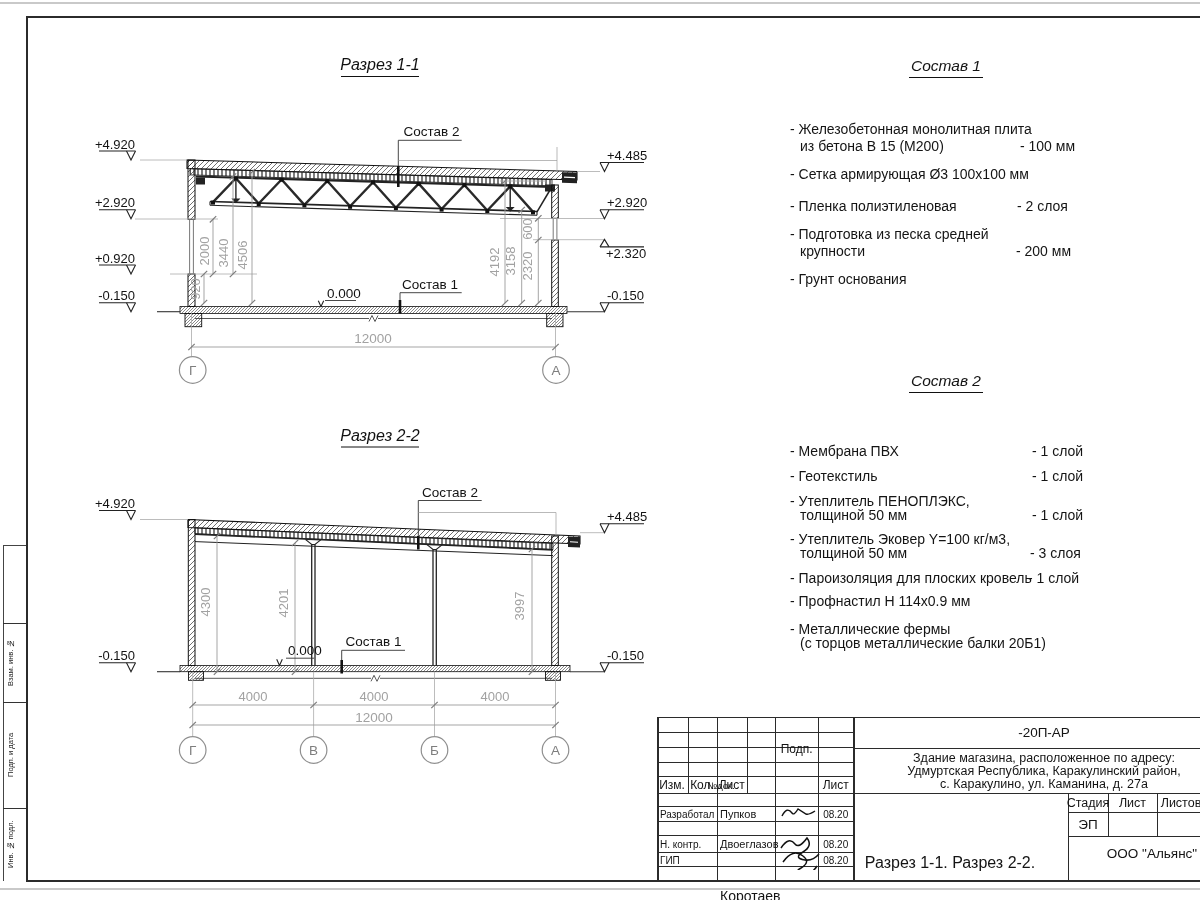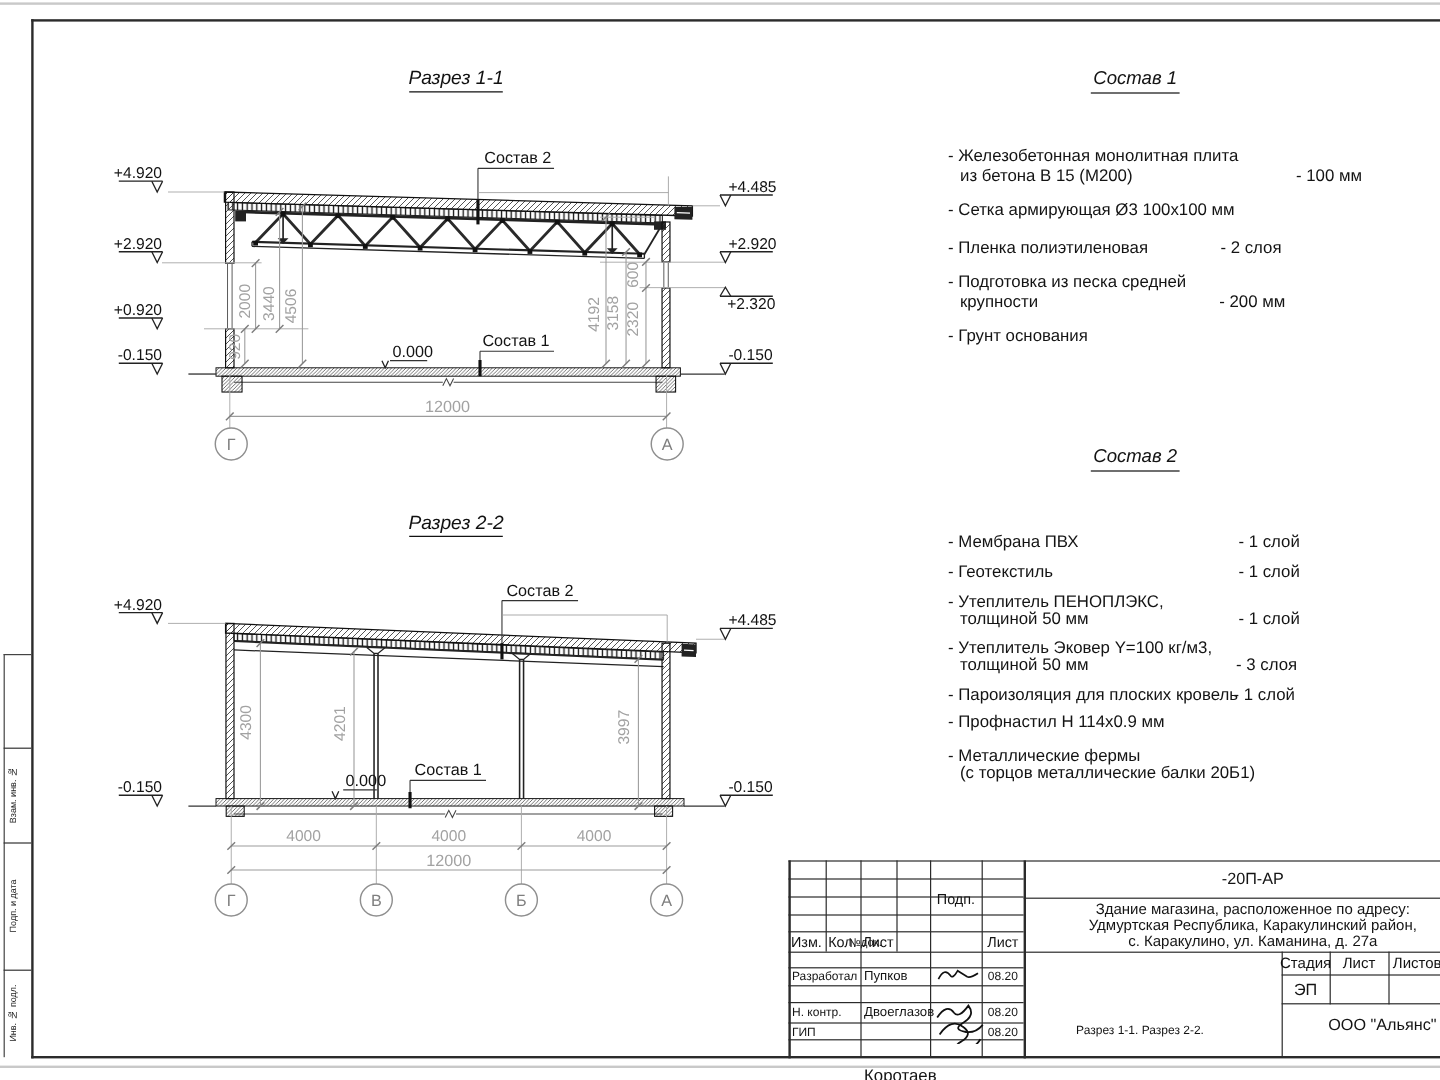--- a/index.html
+++ b/index.html
@@ -383,21 +383,21 @@
     <text class="lbl" x="288" y="655">0.000</text>
     <line x1="286" y1="658.2" x2="314" y2="658.2" stroke="#333" stroke-width="0.9"></line>
     <polyline points="276.7,659.3 279.5,665.5 282.3,659.3" fill="none" stroke="#222" stroke-width="1.1"></polyline>
   </g>
 </svg>
 
 <div class="sostav-title" style="left:901px;top:57px;width:90px"><span>Состав 1</span></div>
 <div>
   <div class="list-line" style="left:790px;top:120.5px">- Железобетонная  монолитная плита</div>
   <div class="list-line" style="left:800px;top:137.5px">из бетона В 15 (М200)</div>
-  <div class="list-val" style="left:1080px;top:137.5px">- 100 мм</div>
+  <div class="list-val" style="left:1020px;top:137.5px">- 100 мм</div>
   <div class="list-line" style="left:790px;top:166px">- Сетка армирующая Ø3 100х100 мм</div>
   <div class="list-line" style="left:790px;top:197.5px">- Пленка полиэтиленовая</div>
   <div class="list-val" style="left:1017px;top:197.5px">-  2 слоя</div>
   <div class="list-line" style="left:790px;top:226px">- Подготовка из песка средней</div>
   <div class="list-line" style="left:800px;top:242.5px">крупности</div>
   <div class="list-val" style="left:1016px;top:242.5px">- 200 мм</div>
   <div class="list-line" style="left:790px;top:270.5px">- Грунт основания</div>
 </div>
 
 <div class="sostav-title" style="left:901px;top:372px;width:90px"><span>Состав 2</span></div>
@@ -474,15 +474,15 @@
   </svg>
 
   <div class="tb-txt ctr" style="left:1044px;top:725px;font-size:13.5px">-20П-АР</div>
   <div class="tb-txt ctr" style="left:1044px;top:750.5px;font-size:12.5px">Здание магазина, расположенное по адресу:</div>
   <div class="tb-txt ctr" style="left:1044px;top:763.5px;font-size:12.5px">Удмуртская Республика, Каракулинский район,</div>
   <div class="tb-txt ctr" style="left:1044px;top:776.5px;font-size:12.5px">с. Каракулино, ул. Каманина, д. 27а</div>
   <div class="tb-txt ctr" style="left:1088px;top:795.5px;font-size:12.5px">Стадия</div>
   <div class="tb-txt ctr" style="left:1132.5px;top:795.5px;font-size:12.5px">Лист</div>
   <div class="tb-txt ctr" style="left:1181px;top:795.5px;font-size:12.5px">Листов</div>
   <div class="tb-txt ctr" style="left:1088px;top:817px;font-size:13.5px">ЭП</div>
-  <div class="tb-txt ctr" style="left:950px;top:854px;font-size:10px">Разрез 1-1. Разрез 2-2.</div>
+  <div class="tb-txt ctr" style="left:950px;top:854px;font-size:16px">Разрез 1-1. Разрез 2-2.</div>
   <div class="tb-txt ctr" style="left:1152px;top:845.5px;font-size:13.5px">ООО "Альянс"</div>
 </div>
 
 </body></html>

